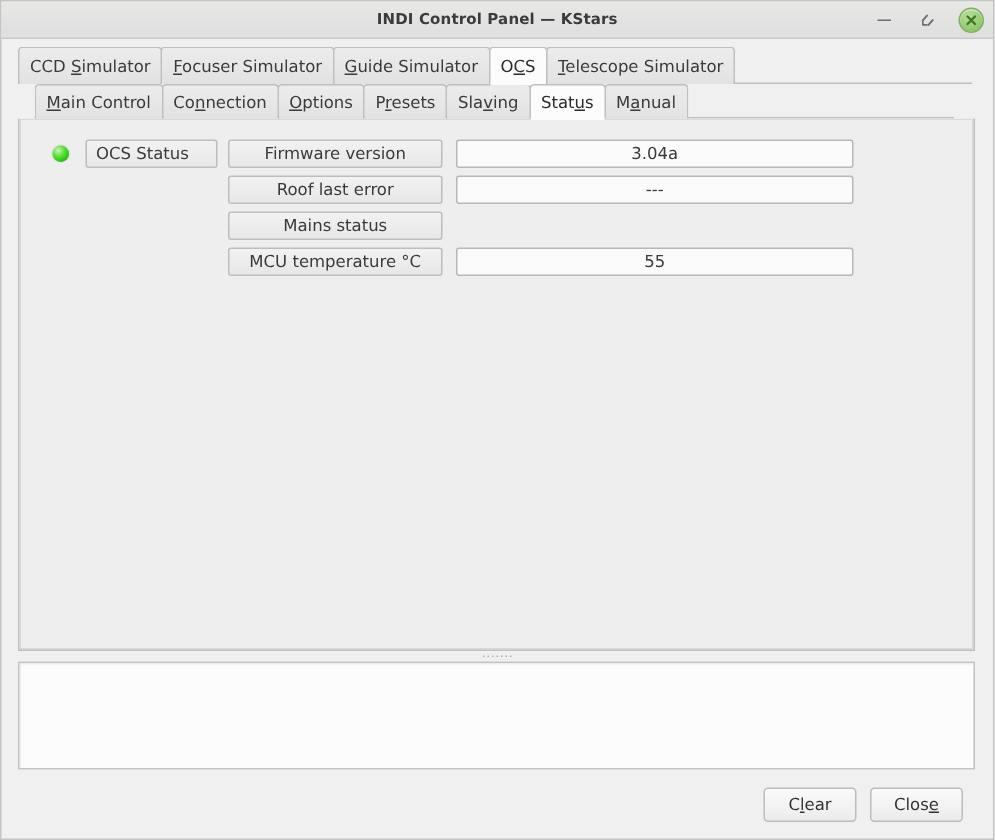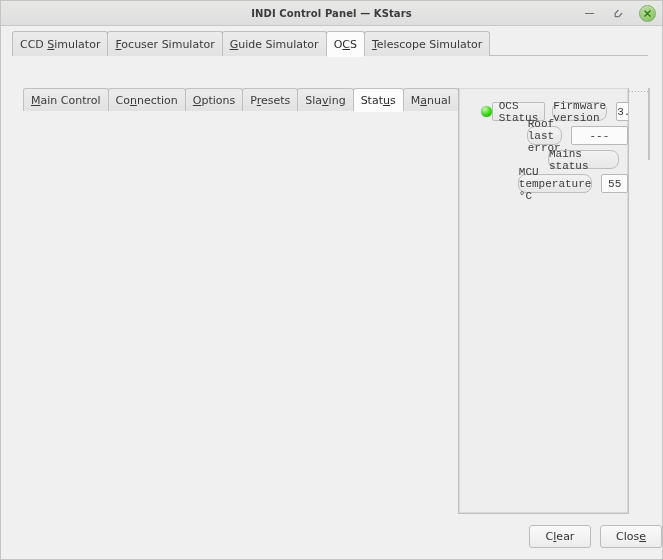--- a/index.html
+++ b/index.html
@@ -148,22 +148,21 @@
   }
   .tab .mn { text-decoration: underline; }
 
   
   #panel-wrap {
     flex: 1;
     min-height: 0;
     padding: 0 12px 0 11px;
     box-sizing: border-box;
     display: flex;
-    flex-direction: row;
-    margin-top: 32px;
+    flex-direction: column;
   }
   #prop-panel {
     flex: 1;
     min-height: 0;
     box-sizing: border-box;
     background: #eeeeee;
     border: 1px solid #c0c0c0;
     border-top: none;
     box-shadow: inset 1px 1px 0 #d9d9d9, inset -1px -1px 0 #d9d9d9;
     padding: 14px 0 0 0;
@@ -173,21 +172,20 @@
 
   
   #prop-grid {
     padding-left: 22px;
   }
   .prop-row {
     display: flex;
     align-items: center;
     height: 19px;
     margin-bottom: 5px;
-    font-family: Liberation Mono, monospace;
   }
   .led-cell {
     width: 22px;
     display: flex;
     align-items: center;
     justify-content: flex-start;
   }
   .led {
     width: 11px;
     height: 11px;
@@ -215,21 +213,21 @@
     background: none;
     border: none;
   }
 
   .field-label {
     width: 143px;
     height: 19px;
     box-sizing: border-box;
     background: linear-gradient(180deg, #f2f2f2 0%, #e7e7e7 100%);
     border: 1px solid #bdbdbd;
-    border-radius: 8px;
+    border-radius: 2px;
     display: flex;
     align-items: center;
     justify-content: center;
     font-size: 11px;
     color: #3a3a3a;
     margin-right: 9px;
   }
 
   .field-value {
     width: 265px;
@@ -275,21 +273,21 @@
     margin-bottom: 1px;
   }
 
   
   #button-bar {
     height: 45px;
     min-height: 45px;
     display: flex;
     align-items: center;
     justify-content: flex-end;
-    padding: 0 0 0 0;
+    padding: 0 20px 0 0;
     box-sizing: border-box;
     gap: 9px;
   }
   .dlg-button {
     width: 62px;
     height: 23px;
     box-sizing: border-box;
     background: linear-gradient(180deg, #fafafa 0%, #ececec 100%);
     border: 1px solid #bcbcbc;
     border-radius: 3px;

